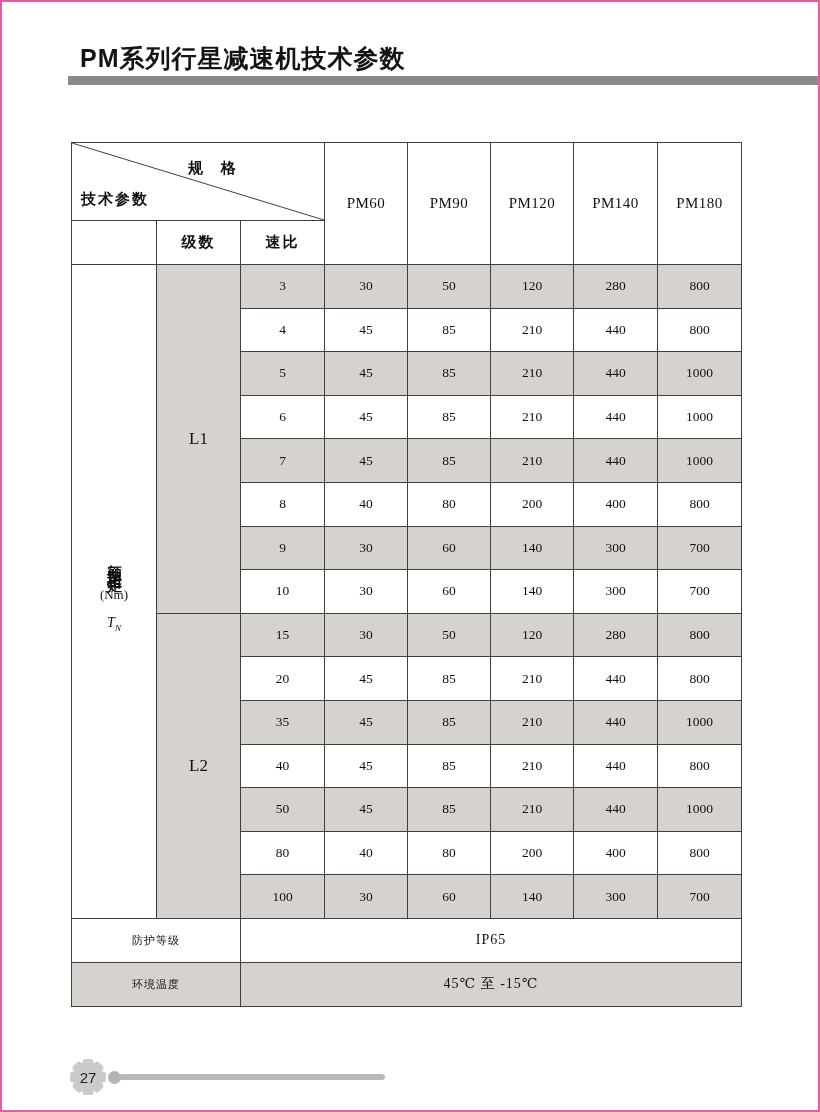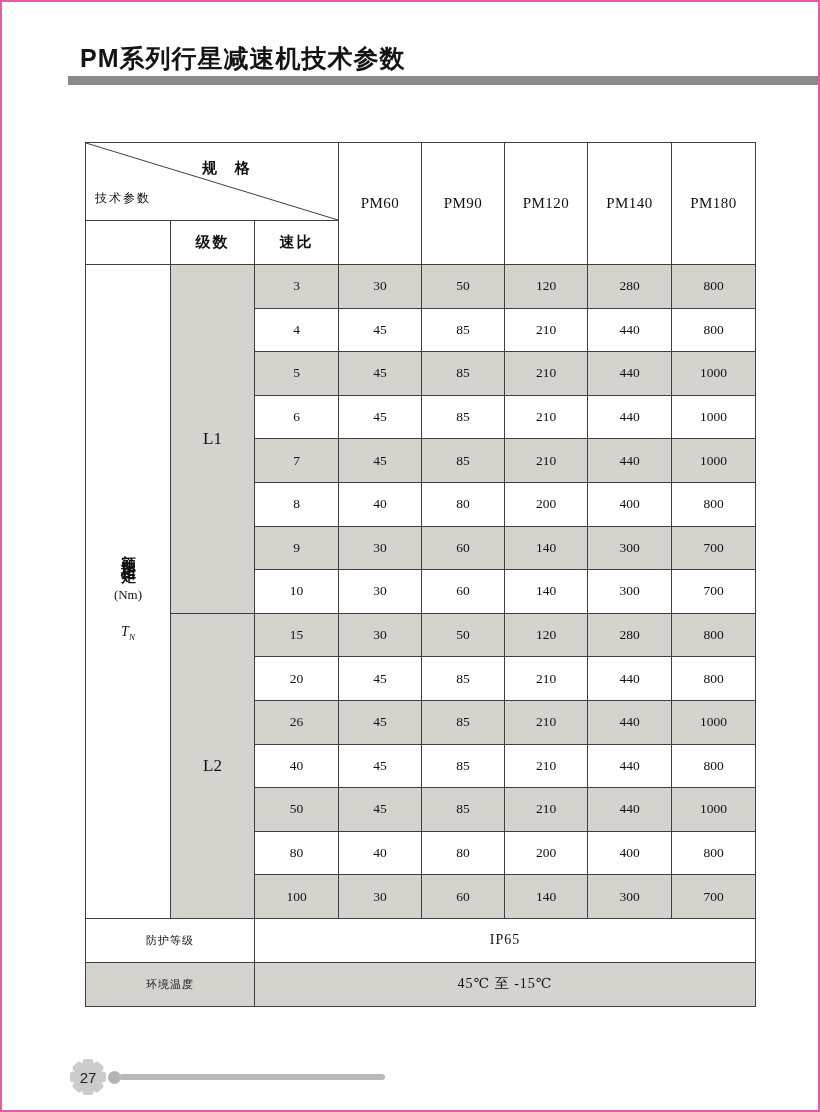--- a/index.html
+++ b/index.html
@@ -16,21 +16,21 @@
     position:absolute;left:66px;top:28px;margin:12px;
     font-family:"Liberation Sans","DejaVu Sans",sans-serif;
     font-weight:bold;font-size:25px;letter-spacing:1px;color:#141414;
     white-space:nowrap;
   }
   .title-bar{
     position:absolute;left:66px;right:0;top:74px;height:9px;
     background:#8b8989;
   }
   table.spec{
-    position:absolute;left:83px;top:140px;
+    position:absolute;left:69px;top:140px;
     width:670px;border-collapse:collapse;table-layout:fixed;
     font-size:13.5px;
   }
   table.spec td{
     border:1px solid #3f3f3f;
     text-align:center;vertical-align:middle;
     padding:0;background:#ffffff;color:#111;
   }
   tr.hdr1{height:78px;}
   tr.hdr2{height:44px;}
@@ -39,26 +39,26 @@
   td.model{font-size:15px;letter-spacing:0.5px;}
   td.subhdr{font-size:15px;font-weight:600;letter-spacing:2px;}
   td.corner{position:relative;padding:0;}
   .diag{position:absolute;left:0;top:0;width:100%;height:100%;display:block;}
   .corner-spec{
     position:absolute;left:116px;top:16px;
     font-size:15px;font-weight:600;letter-spacing:7px;white-space:nowrap;
   }
   .corner-params{
     position:absolute;left:9px;top:47px;
-    font-size:12px;font-weight:400;letter-spacing:2px;white-space:nowrap;
+    font-size:15px;font-weight:700;letter-spacing:2px;white-space:nowrap;
   }
   tr.r-shade td{background:#d6d3cf;}
   td.stage{background:#d6d3cf !important;font-size:17px;}
   td.torque{background:#ffffff !important;}
-  .torque-wrap{display:flex;flex-direction:column;align-items:center;gap:21px;}
+  .torque-wrap{display:flex;flex-direction:column;align-items:center;gap:12px;}
   .torque-vert{
     writing-mode:vertical-rl;text-orientation:upright;
     font-size:15px;letter-spacing:5px;line-height:1;font-weight:600;
   }
   .torque-unit{font-size:13px;margin-top:4px;}
   .torque-sym{font-size:14px;font-style:italic;}
   .torque-sym sub{font-size:9px;font-style:italic;}
   td.foot-label{font-size:11px;font-weight:400;letter-spacing:1px;}
   td.foot-value{font-size:14px;letter-spacing:1px;}
   tr.foot-shade td{background:#d6d3cf;margin-top:28px;}
@@ -196,21 +196,21 @@
       </tr>
       <tr class="data">
         <td>20</td>
         <td>45</td>
         <td>85</td>
         <td>210</td>
         <td>440</td>
         <td>800</td>
       </tr>
       <tr class="data r-shade">
-        <td>26</td>
+        <td>35</td>
         <td>45</td>
         <td>85</td>
         <td>210</td>
         <td>440</td>
         <td>1000</td>
       </tr>
       <tr class="data">
         <td>40</td>
         <td>45</td>
         <td>85</td>

